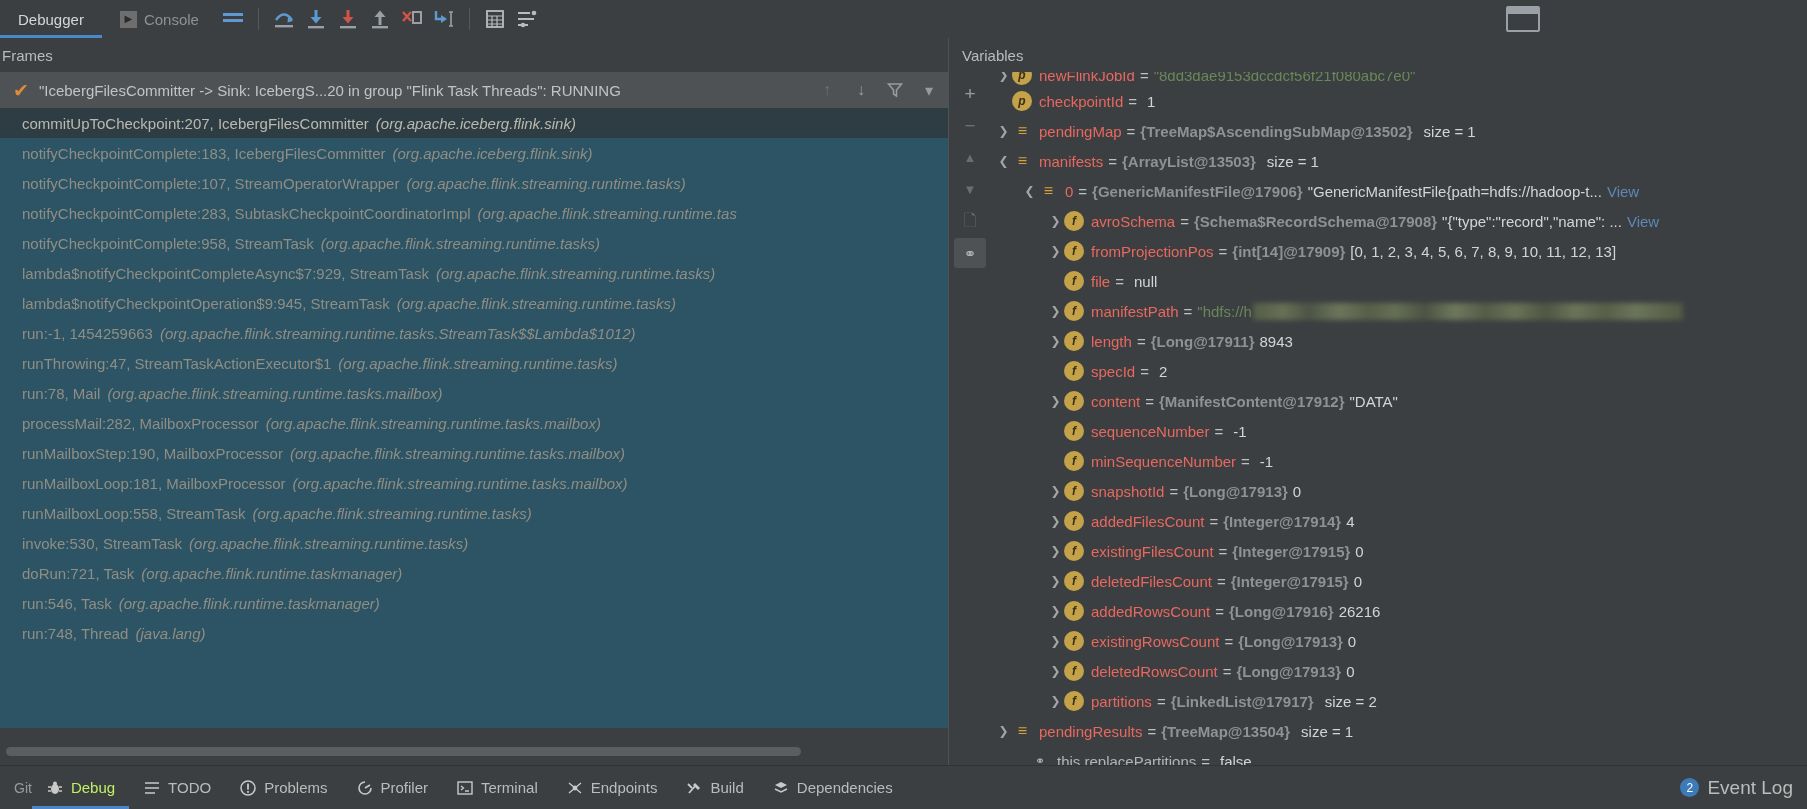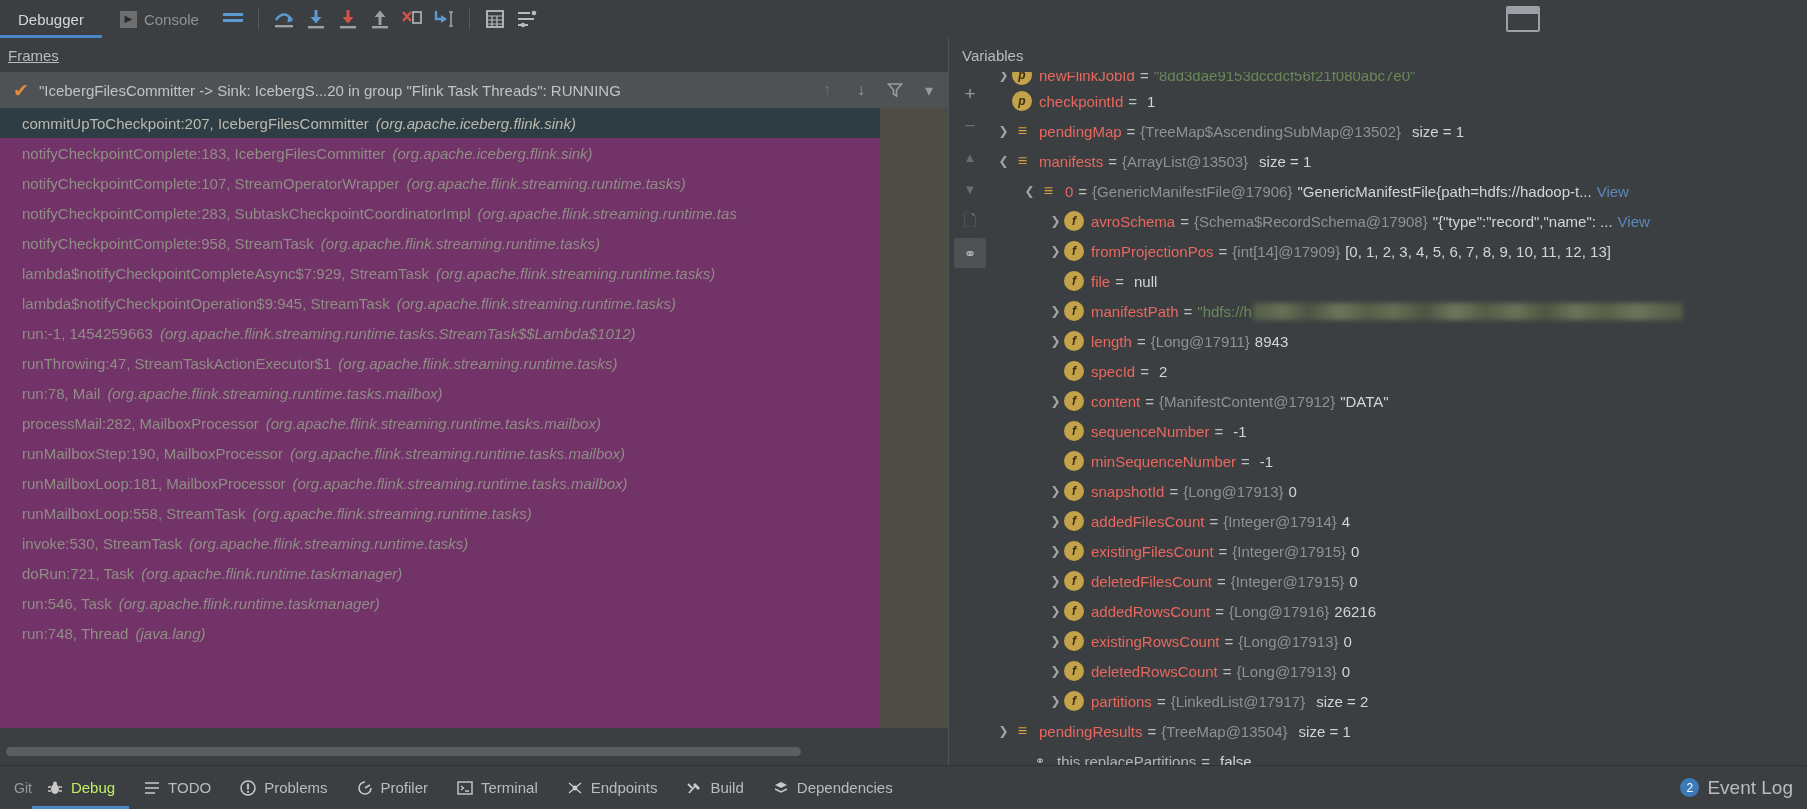--- a/index.html
+++ b/index.html
@@ -56,21 +56,21 @@
 
   
   .panel-heads {
     position: absolute; left: 0; top: 38px; width: 1807px; height: 34px;
     background: #3c3f41;
   }
   .panel-head-label {
     position: absolute; top: 0; height: 34px; display: flex; align-items: center;
     font-size: 15px; color: #bbbbbb;
   }
-  .ph-frames { left: 8px; text-decoration: underline; }
+  .ph-frames { left: 2px; }
   .ph-vars { left: 962px; }
   .head-divider {
     position: absolute; left: 948px; top: 38px; width: 1px; height: 34px; background: #4f5254;
   }
 
   
   .frames-pane {
     position: absolute; left: 0; top: 72px; width: 948px; height: 694px;
     background: #3c3f41;
   }
@@ -81,22 +81,22 @@
   .thread-check { margin-left: 13px; color: #e08a3c; font-size: 19px; line-height: 1; }
   .thread-text {
     margin-left: 10px; font-size: 15px; color: #c3c3c3; white-space: nowrap;
     overflow: hidden; text-overflow: ellipsis; max-width: 735px;
   }
   .thread-icons { margin-left: auto; display: flex; align-items: center; padding-right: 8px; gap: 12px; }
   .ti { width: 22px; height: 22px; display: flex; align-items: center; justify-content: center; color: #9a9a9a; }
   .ti.dim { color: #6f7174; }
 
   .frames-list {
-    position: absolute; left: 0; top: 36px; width: 880px; height: 620px;
-    overflow: hidden; background: #701a75;
+    position: absolute; left: 0; top: 36px; width: 948px; height: 620px;
+    overflow: hidden; background: #0c4a6e;
   }
   .frame-row {
     height: 30px; display: flex; align-items: center; padding-left: 22px;
     font-size: 15px; white-space: nowrap; color: #9b9b9b;
   }
   .frame-row.sel { background: #0d293e; color: #d8d8d8; }
   .frame-pkg { font-style: italic; margin-left: 7px; }
   .frames-mask {
     position: absolute; left: 0; top: 36px; width: 948px; height: 620px;
     background: rgba(120,110,80,0.30); pointer-events: none;
@@ -146,21 +146,21 @@
   }
   .vicon.p { background: #c4a24a; color: #3a2f12; }
   .vicon.f { background: #c4a24a; color: #3a2f12; }
   .vicon.list {
     background: transparent; color: #d6a23c; font-style: normal; font-weight: normal;
     font-size: 16px; letter-spacing: -1px;
   }
   .vicon.oo { background: transparent; color: #b8b8b8; font-style: normal; font-weight: normal; }
   .vname { color: #e8685f; }
   .veq { color: #c0c0c0; margin: 0 5px; }
-  .vtype { color: #8f9195; }
+  .vtype { color: #8f9195; font-weight: bold; }
   .vval { color: #d4d4d4; margin-left: 5px; }
   .vstr { color: #6a8759; }
   .vsize { color: #d4d4d4; margin-left: 11px; }
   .vlink { color: #5f87b8; margin-left: 5px; }
   .blurred {
     display: inline-block; height: 17px; width: 430px; vertical-align: -3px;
     background: linear-gradient(90deg,
       #56604a 0%, #6c7458 7%, #4f5646 13%, #707a5c 20%, #5a6149 27%,
       #6a7457 33%, #4e5544 40%, #737d5f 47%, #575f48 54%, #6e7659 61%,
       #515843 68%, #6f795b 75%, #5b6249 82%, #707a5d 89%, #545b45 100%);

